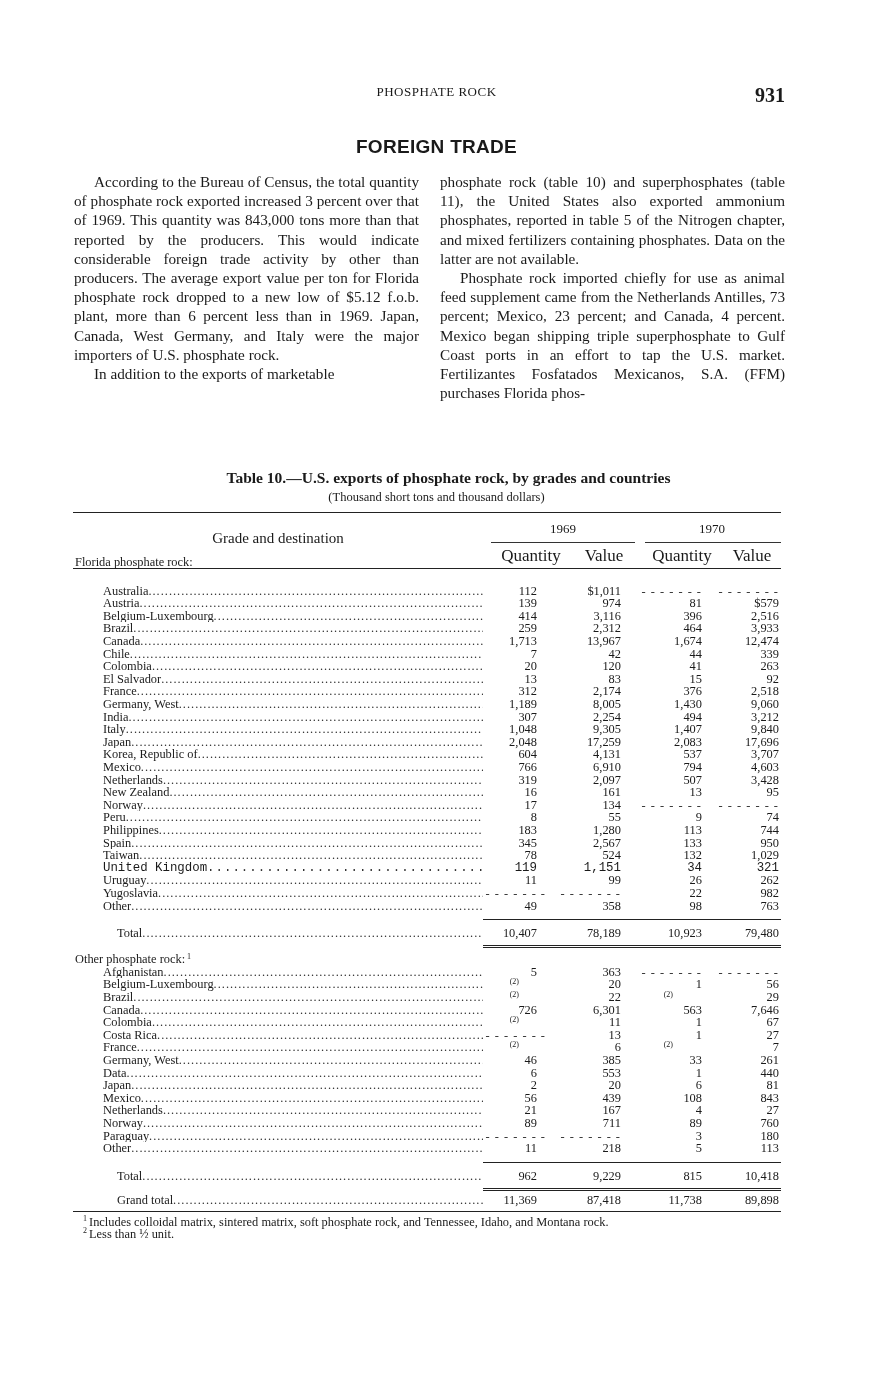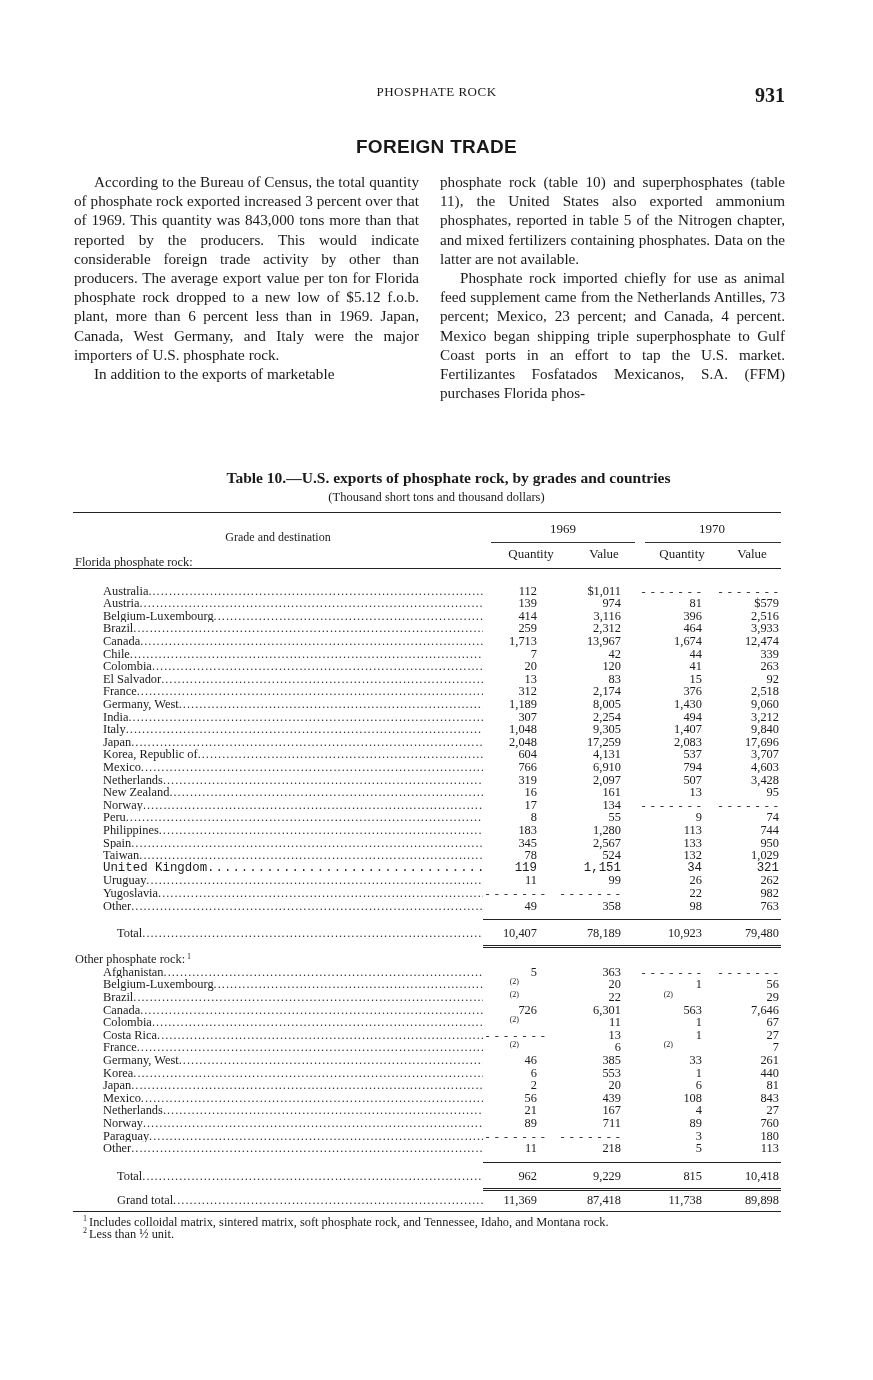--- a/index.html
+++ b/index.html
@@ -16,24 +16,24 @@
   .col p.cont { text-indent:0; }
   .col-left { left:74px; }
   .col-right { left:440px; }
   .table-title { position:absolute; top:469px; left:12px; width:873px; text-align:center;
     font-family:"Liberation Serif", serif; font-size:15.5px; font-weight:bold; }
   .table-sub { position:absolute; top:490px; left:0; width:873px; text-align:center;
     font-family:"Liberation Serif", serif; font-size:12.5px; }
   .tbl { position:absolute; left:73px; top:512px; width:708px; font-family:"Liberation Serif", serif;
     font-size:12.4px; }
   .rule-top { position:absolute; left:0; top:0; width:708px; border-top:1.5px solid #222; }
-  .h-grade { position:absolute; left:0; width:410px; top:18px; text-align:center; font-size:12px; }
+  .h-grade { position:absolute; left:0; width:410px; top:18px; text-align:center; font-size:15px; }
   .h-year { position:absolute; top:9px; text-align:center; font-size:13px; }
   .h-year-line { position:absolute; top:30px; border-top:1px solid #333; }
-  .h-col { position:absolute; top:34px; text-align:center; font-size:13px; }
+  .h-col { position:absolute; top:34px; text-align:center; font-size:17px; }
   .rule-head { position:absolute; left:0; top:56px; width:708px; border-top:1.5px solid #222; }
   .row { position:absolute; left:0; width:708px; height:12.6px; line-height:12.6px; white-space:nowrap; }
   .lbl { position:absolute; left:30px; width:380px; overflow:hidden; }
   .lbl::after { content:"................................................................................................................................................"; letter-spacing:1px; color:#333; }
   .group-lbl { position:absolute; left:2px; }
   .num { position:absolute; text-align:right; }
   .c1 { right:244px; } .c2 { right:160px; } .c3 { right:79px; } .c4 { right:2px; }
   .dash { position:absolute; letter-spacing:1px; color:#333; }
   .sum-line { position:absolute; left:410px; width:298px; border-top:1px solid #222; }
   .dbl-line { position:absolute; left:410px; width:298px; border-top:3px double #222; }
@@ -319,21 +319,21 @@
       <span class="num c4">7</span>
     </div>
     <div class="row" style="top: 542px;">
       <span class="lbl">Germany, West</span>
       <span class="num c1">46</span>
       <span class="num c2">385</span>
       <span class="num c3">33</span>
       <span class="num c4">261</span>
     </div>
     <div class="row" style="top: 554.6px;">
-      <span class="lbl">Korea</span>
+      <span class="lbl">Data</span>
       <span class="num c1">6</span>
       <span class="num c2">553</span>
       <span class="num c3">1</span>
       <span class="num c4">440</span>
     </div>
     <div class="row" style="top: 567.2px;">
       <span class="lbl">Japan</span>
       <span class="num c1">2</span>
       <span class="num c2">20</span>
       <span class="num c3">6</span>

